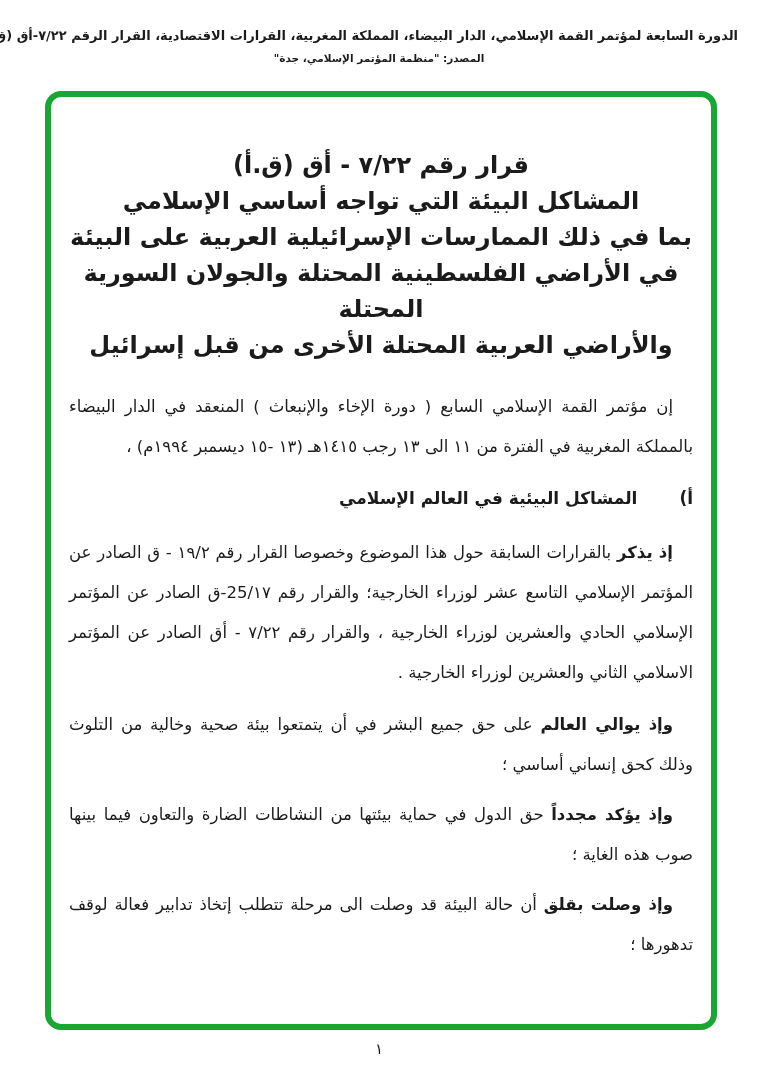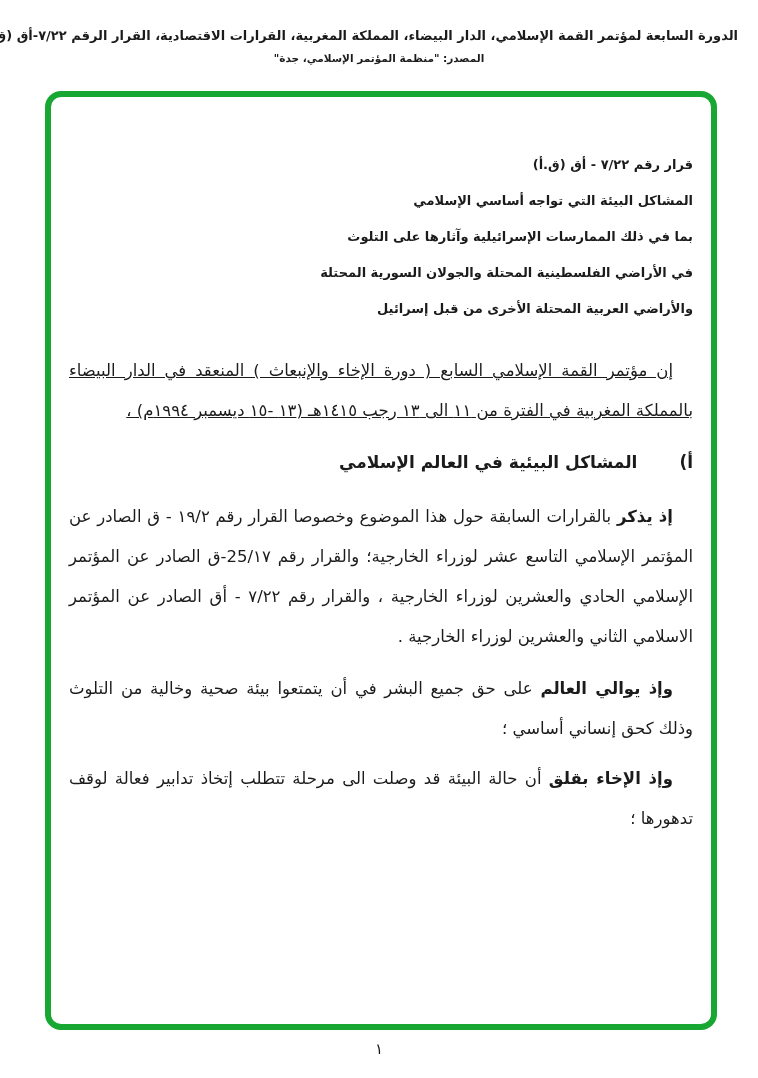--- a/index.html
+++ b/index.html
@@ -34,35 +34,35 @@
     width: 672px; height: 939px;
     border: 6px solid #18a733;
     border-radius: 16px;
     background: #fff;
     padding: 0 18px;
     overflow: hidden;
   }
 
   .title-block {
     margin-top: 50px;
+    text-align: center;
     font-weight: bold;
-    font-size: 13px;
+    font-size: 24px;
     line-height: 36px;
   }
 
   .body-text {
     font-size: 16.5px;
     line-height: 40px;
     text-align: justify;
     text-justify: inter-word;
   }
   .preamble {
     margin-top: 24px;
     text-indent: 20px;
-    text-decoration: underline;
   }
   .section-heading {
     margin-top: 14px;
     font-weight: bold;
     font-size: 17px;
     line-height: 34px;
     display: flex;
     align-items: baseline;
   }
   .section-heading .marker { margin-left: 42px; }
@@ -89,36 +89,37 @@
 
   <div class="header-citation">الدورة السابعة لمؤتمر القمة الإسلامي، الدار البيضاء، المملكة المغربية، القرارات الاقتصادية، القرار الرقم ٧/٢٢-أق (ق.أ)</div>
 
   <div class="source-line">المصدر:  "منظمة المؤتمر الإسلامي، جدة"</div>
 
   <div class="doc-frame">
 
     <div class="title-block">
       <div>قرار رقم ٧/٢٢ - أق (ق.أ)</div>
       <div>المشاكل البيئة التي تواجه أساسي الإسلامي</div>
-      <div>بما في ذلك الممارسات الإسرائيلية وآثارها على التلوث</div>
+      <div>بما في ذلك الممارسات الإسرائيلية العربية على البيئة</div>
       <div>في الأراضي الفلسطينية المحتلة والجولان السورية المحتلة</div>
       <div>والأراضي العربية المحتلة الأخرى من قبل إسرائيل</div>
     </div>
 
     <p class="body-text preamble">إن مؤتمر القمة الإسلامي السابع ( دورة الإخاء والإنبعاث ) المنعقد في الدار البيضاء بالمملكة المغربية في الفترة من ١١ الى ١٣ رجب ١٤١٥هـ (١٣ -١٥ ديسمبر ١٩٩٤م) ،</p>
 
     <div class="section-heading">
       <span class="marker">أ)</span>
       <span>المشاكل البيئية في العالم الإسلامي</span>
     </div>
 
     <p class="body-text clause clause-0"><span class="lead">إذ يذكر</span><span> بالقرارات السابقة حول هذا الموضوع وخصوصا القرار رقم ١٩/٢ - ق الصادر عن المؤتمر الإسلامي التاسع عشر لوزراء الخارجية؛ والقرار رقم 25/١٧-ق الصادر عن المؤتمر الإسلامي الحادي والعشرين لوزراء الخارجية ، والقرار رقم ٧/٢٢ - أق الصادر عن المؤتمر الاسلامي الثاني والعشرين لوزراء الخارجية .</span></p>
 
     <p class="body-text clause clause-1"><span class="lead">وإذ يوالي العالم</span><span> على حق جميع البشر في أن يتمتعوا بيئة صحية وخالية من التلوث وذلك كحق إنساني أساسي ؛</span></p>
 
+    <p class="body-text clause clause-2"><span class="lead">وإذ يؤكد مجدداً</span><span> حق الدول في حماية بيئتها من النشاطات الضارة والتعاون فيما بينها صوب هذه الغاية ؛</span></p>
 
-    <p class="body-text clause clause-3"><span class="lead">وإذ الإخاء بقلق</span><span> أن حالة البيئة قد وصلت الى مرحلة تتطلب إتخاذ تدابير فعالة لوقف تدهورها ؛</span></p>
+    <p class="body-text clause clause-3"><span class="lead">وإذ وصلت بقلق</span><span> أن حالة البيئة قد وصلت الى مرحلة تتطلب إتخاذ تدابير فعالة لوقف تدهورها ؛</span></p>
 
   </div>
 
   <div class="page-number">١</div>
 
 </div>
 
 </body></html>

